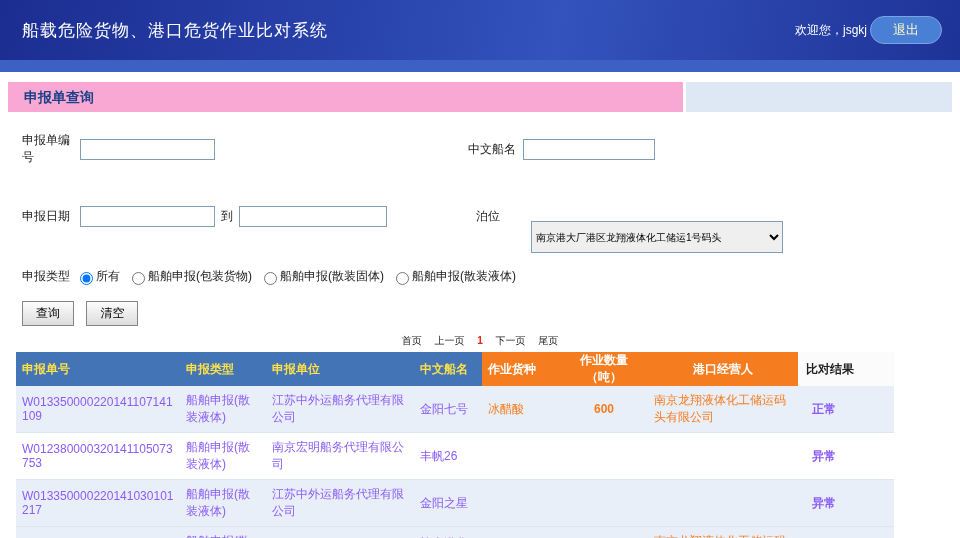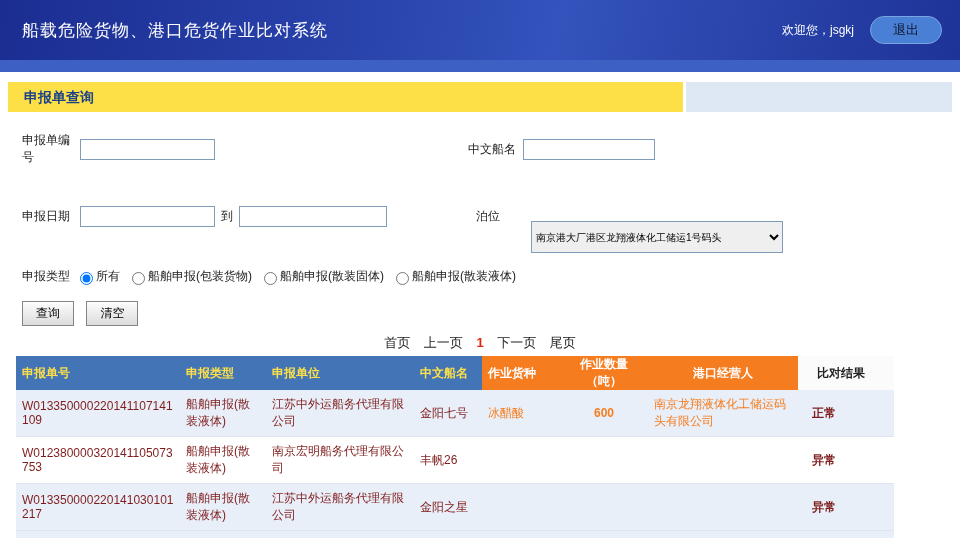--- a/index.html
+++ b/index.html
@@ -16,33 +16,33 @@
     height: 60px;
     background: linear-gradient(100deg, #1b2d91 0%, #2a45ae 40%, #3453bc 58%, #1e3398 100%);
     display: flex;
     align-items: center;
     justify-content: space-between;
     padding: 0 18px 0 22px;
   }
   .topbar .title {
     color: #fff; font-size: 17px; font-weight: normal; letter-spacing: 1px;
   }
-  .topbar-right { display: flex; align-items: center; gap: 16px; margin-left: 45px; }
+  .topbar-right { display: flex; align-items: center; gap: 3px; margin-left: 45px; }
   .welcome { color: #fff; font-size: 12px; }
   .logout-btn {
-    background: #4a7fd6; border: 1px solid #7aa3e2; color: #0f172a;
+    background: #4a7fd6; border: 1px solid #7aa3e2; color: #fef9c3;
     font-size: 13px; padding: 4px 22px; border-radius: 14px; cursor: pointer;
     font-family: inherit;
   }
   .subband { height: 12px; background: #3c60c4; }
 
   
   .section-bar { display: flex; gap: 3px; margin: 10px 8px 0 8px; }
   .section-bar .seg-left {
-    flex: 1; background: #fde047; height: 30px; line-height: 30px;
+    flex: 1; background: #f9a8d4; height: 30px; line-height: 30px;
     padding-left: 16px; color: #1c4288; font-size: 14px; font-weight: bold;
   }
   .section-bar .seg-right { width: 266px; background: #dde8f4; height: 30px; }
 
   
   .form-row { display: flex; align-items: center; margin-left: 22px; font-size: 12px; color: #222; }
   .row-1 { margin-top: 20px; }
   .row-2 { margin-top: 13px; }
   .row-3 { margin-top: 15px; }
   .lbl-a { width: 58px; }
@@ -54,36 +54,36 @@
   .berth-select { width: 252px; height: 32px; font-size: 10px; font-family: inherit; border: 1px solid #7f9db9; margin-top: 42px; }
   .radio-item { display: inline-flex; align-items: flex-end; margin-right: 12px; cursor: pointer; }
   .radio-item input { margin-right: 3px; }
   .btn-row { margin: 16px 0 0 22px; }
   .btn {
     border: 1px solid #858585; background: linear-gradient(#fdfdfd, #dcdcdc);
     font-size: 12px; padding: 3px 13px; margin-right: 8px; cursor: pointer; font-family: inherit;
   }
 
   
-  .pagination { width: 878px; margin: 8px auto 0; text-align: center; font-size: 13px; color: #222; }
+  .pagination { width: 878px; margin: 8px auto 0; text-align: center; font-size: 10px; color: #222; }
   .pagination span { margin: 0 5px; cursor: pointer; }
   .pagination .current { color: #e3260b; font-weight: bold; }
 
   
   .data-table {
     margin: 4px 16px 0; border-collapse: collapse; table-layout: fixed;
     width: 878px; font-size: 12px;
   }
   .data-table th { height: 27px; font-weight: bold; text-align: left; padding: 0 6px; }
   th.h-blue { background: #4374b6; color: #fde047; }
   th.h-orange { background: #f57d20; color: #fff; }
   th.h-orange.center { text-align: center; }
-  th.h-plain { background: #fbfbfb; color: #222; padding-left: 19px; }
+  th.h-plain { background: #fbfbfb; color: #222; padding-left: 8px; }
   .data-table td {
-    padding: 6px; color: #7f1d1d; border-bottom: 1px solid #dfe5ee;
+    padding: 6px; color: #8b5cf6; border-bottom: 1px solid #dfe5ee;
     vertical-align: middle; height: 46px; word-break: break-all;
   }
   tr.stripe td { background: #e9eff8; }
   tr.plain td { background: #ffffff; }
   td.c-orange { color: #f57d20; }
   td.qty { text-align: center; font-weight: bold; }
   td.result { padding-left: 14px; }
   .status-abnormal { color: #e60000; font-weight: bold; }
   .status-normal { color: #333; font-weight: bold; }
 </style>

